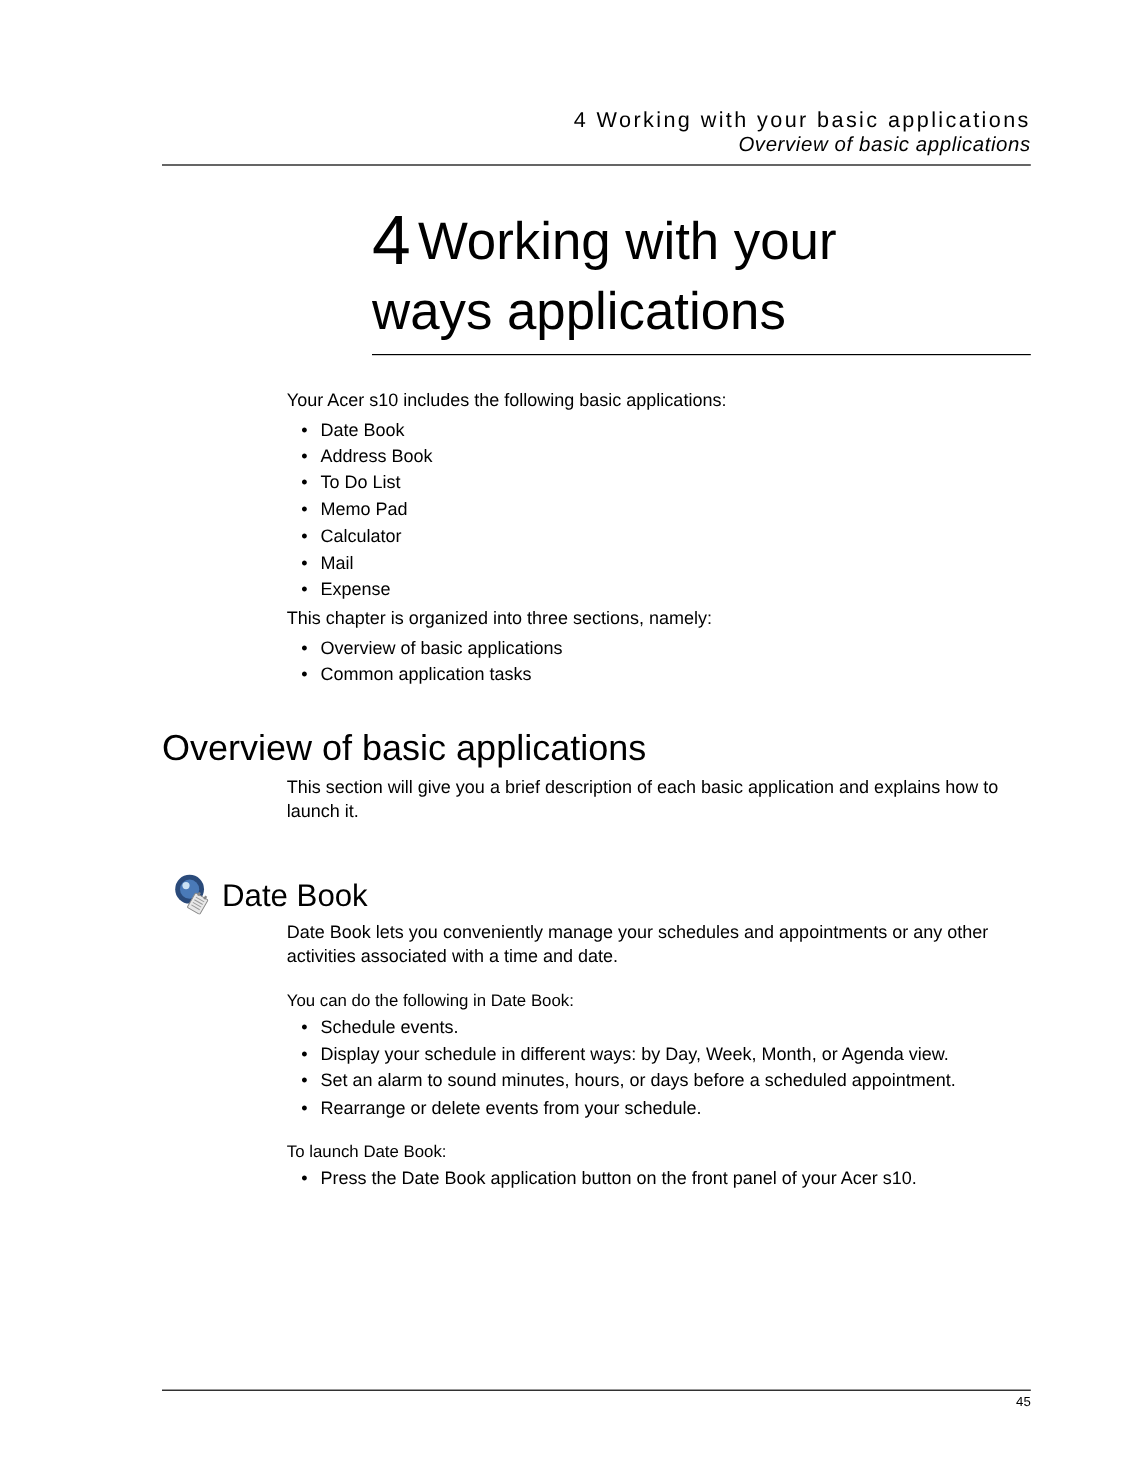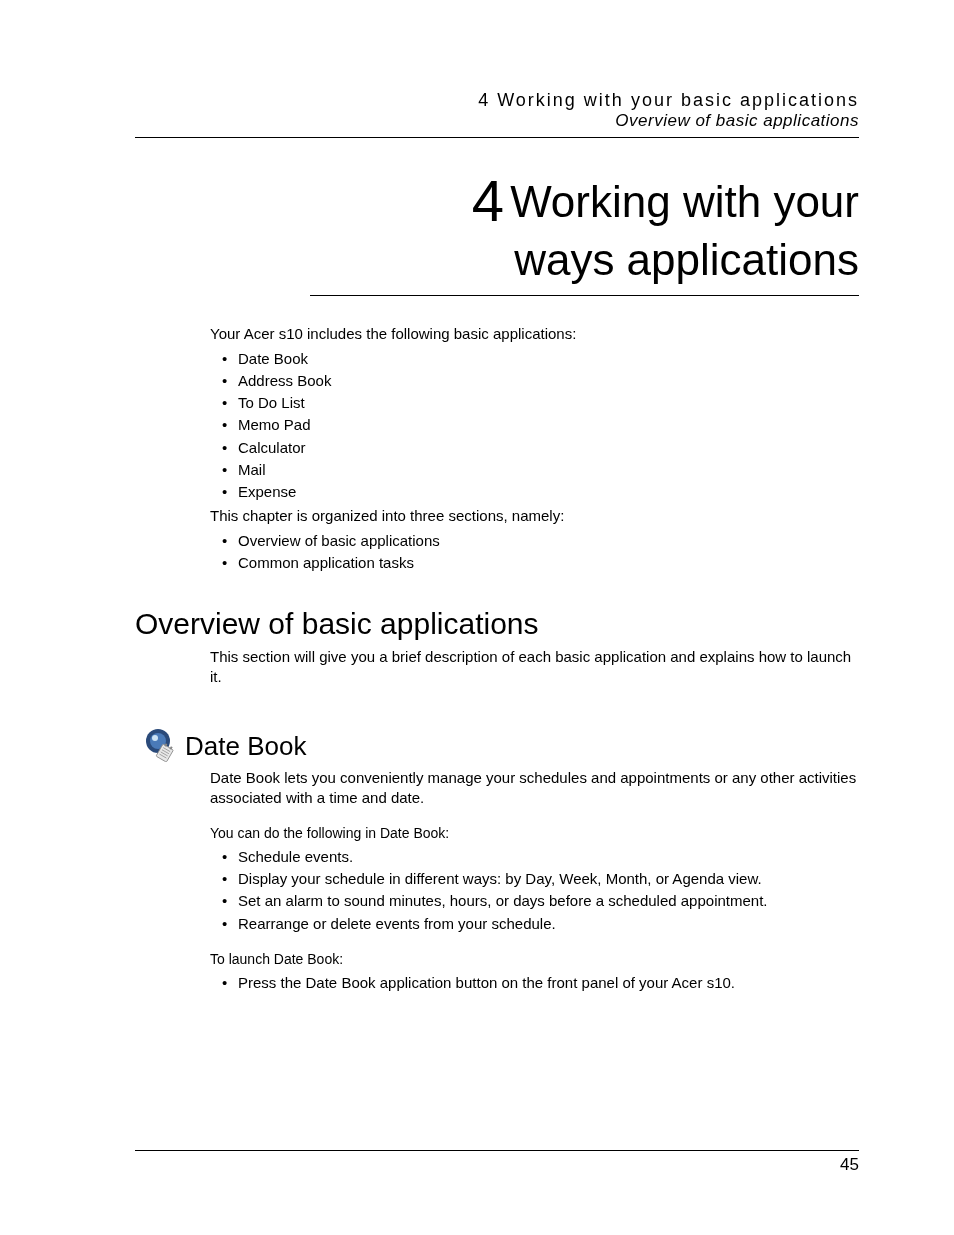--- a/index.html
+++ b/index.html
@@ -33,40 +33,40 @@
     font-style: italic;
     font-weight: 400;
     letter-spacing: 0.5px;
   }
   .head-rule {
     border: none;
     border-top: 1.5px solid #000;
     margin: 6px 0 0 0;
   }
   .chapter-title {
-    text-align: right;
+    text-align: left;
     margin: 30px 0 10px 175px;
     font-weight: 300;
     font-size: 44px;
     line-height: 1.15;
   }
   .chapter-title .num {
     font-size: 58px;
     font-weight: 400;
     vertical-align: -4px;
     margin-right: 6px;
   }
   .title-rule {
     border: none;
     border-top: 1.5px solid #000;
     margin: 10px 0 0 175px;
     width: calc(100% - 175px);
   }
   .body-block {
-    margin-left: 75px;
+    margin-left: 104px;
     margin-top: 28px;
     font-size: 15px;
     line-height: 1.35;
   }
   .body-block p {
     margin: 0 0 4px 0;
   }
   ul.bullets {
     list-style: none;
     padding: 0;
@@ -115,21 +115,21 @@
     left: 135px;
     right: 95px;
   }
   .footer-rule {
     border: none;
     border-top: 1px solid #000;
     margin: 0 0 4px 0;
   }
   .page-num {
     text-align: right;
-    font-size: 17px;
+    font-size: 11px;
   }
 </style>
 </head>
 <body>
 
 <div class="page">
 
   <div class="running-head">
     <div class="line1">4 Working with your basic applications</div>
     <div class="line2">Overview of basic applications</div>

